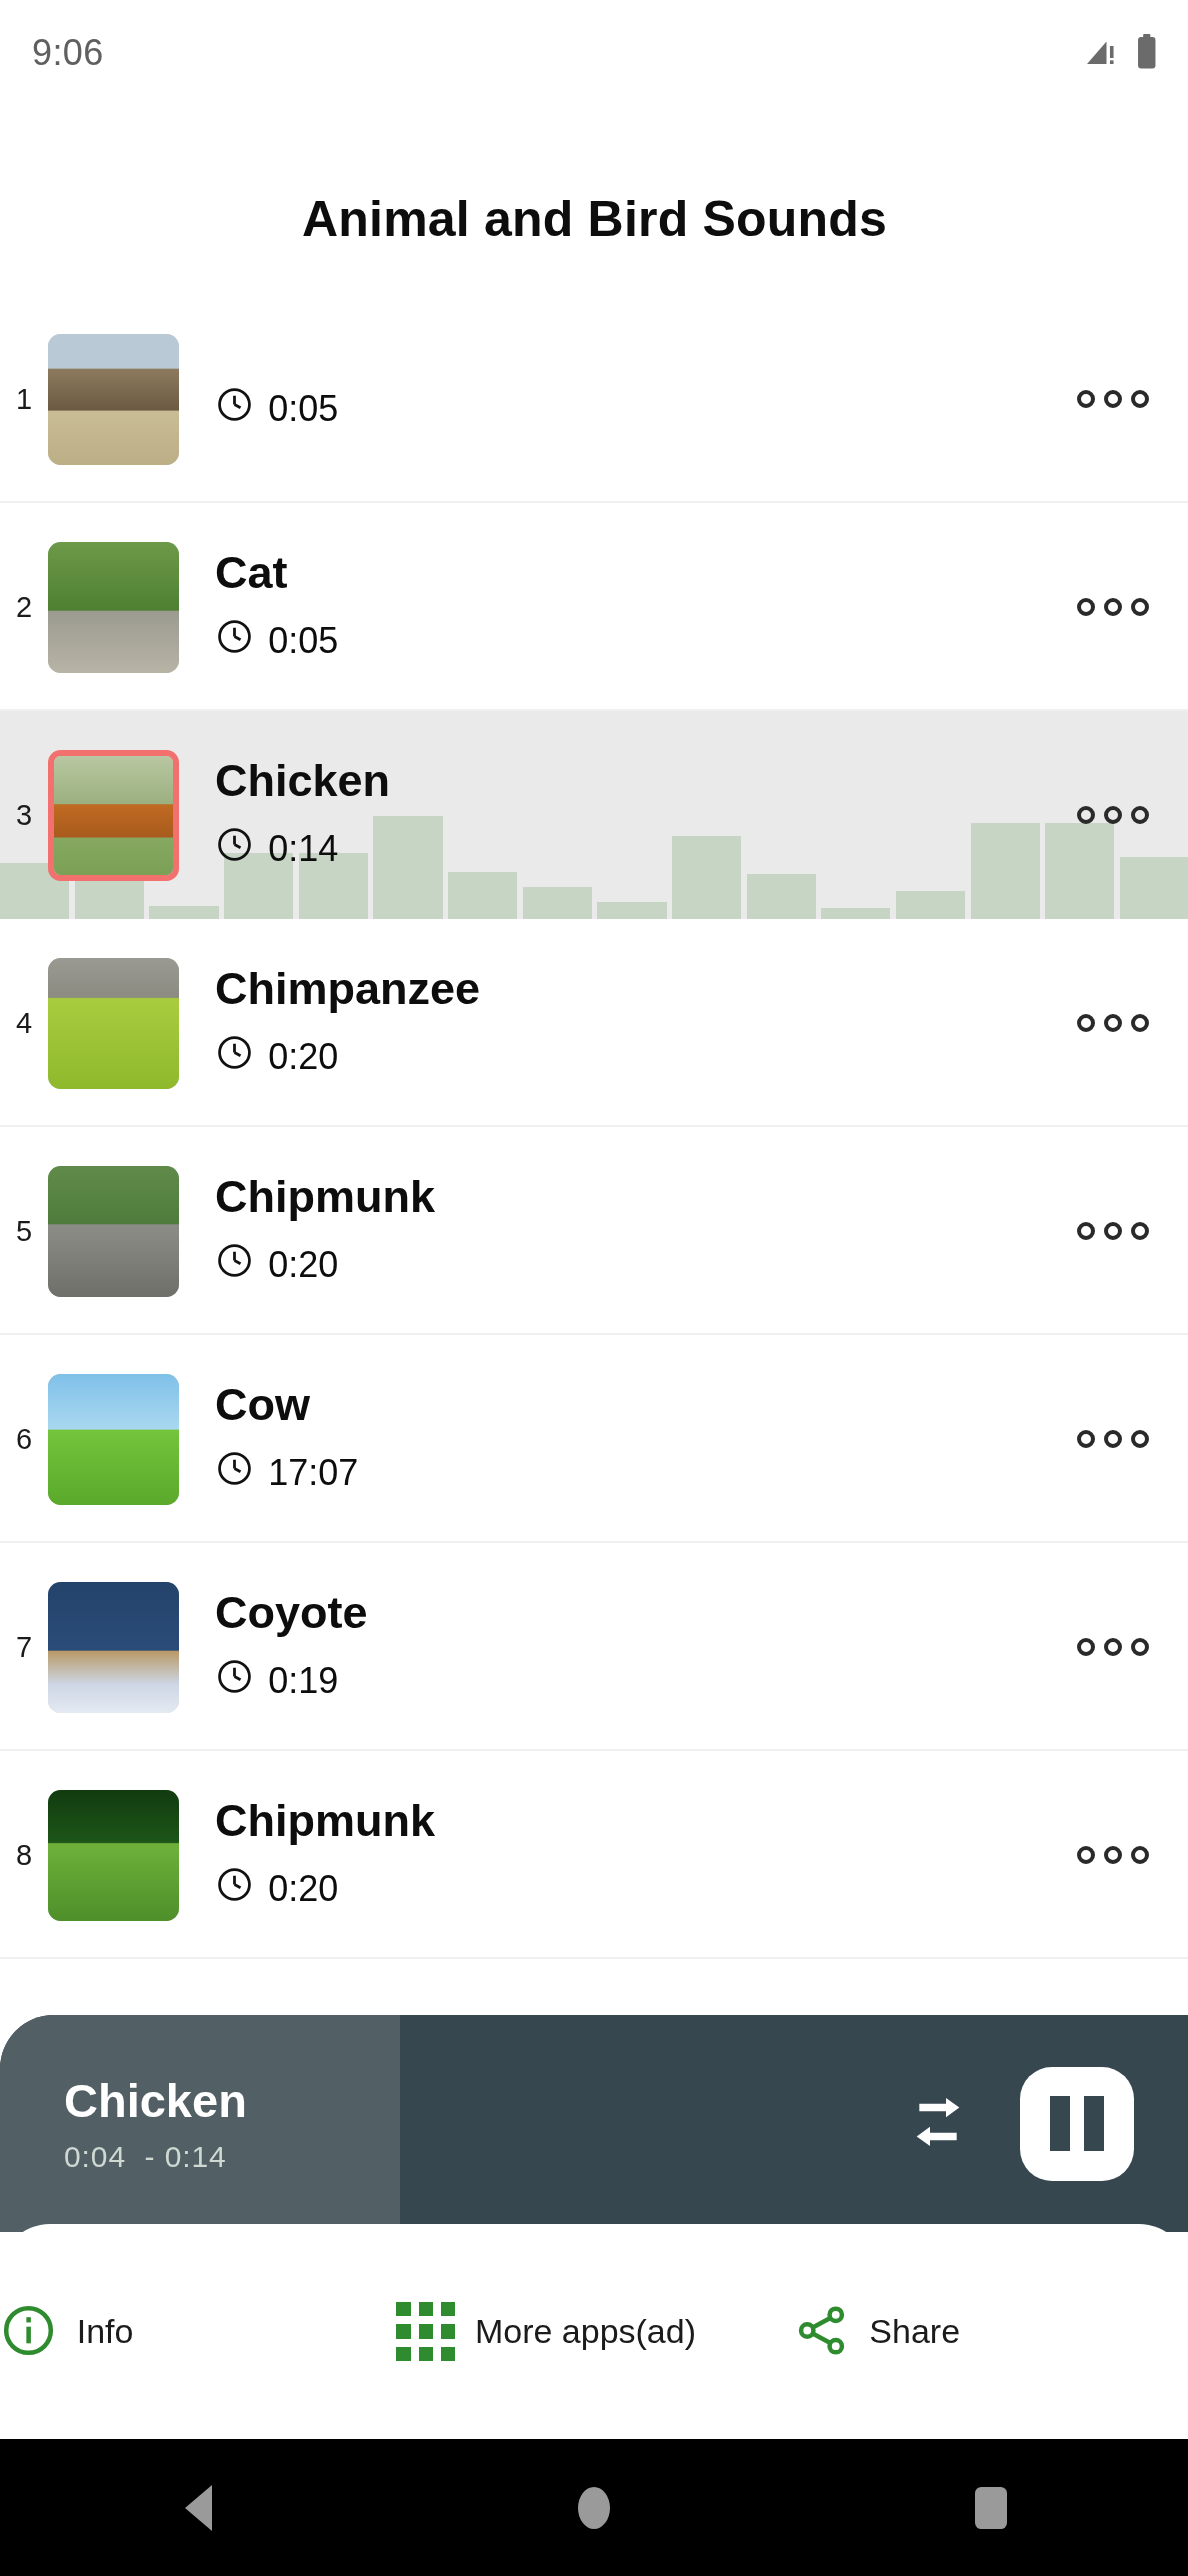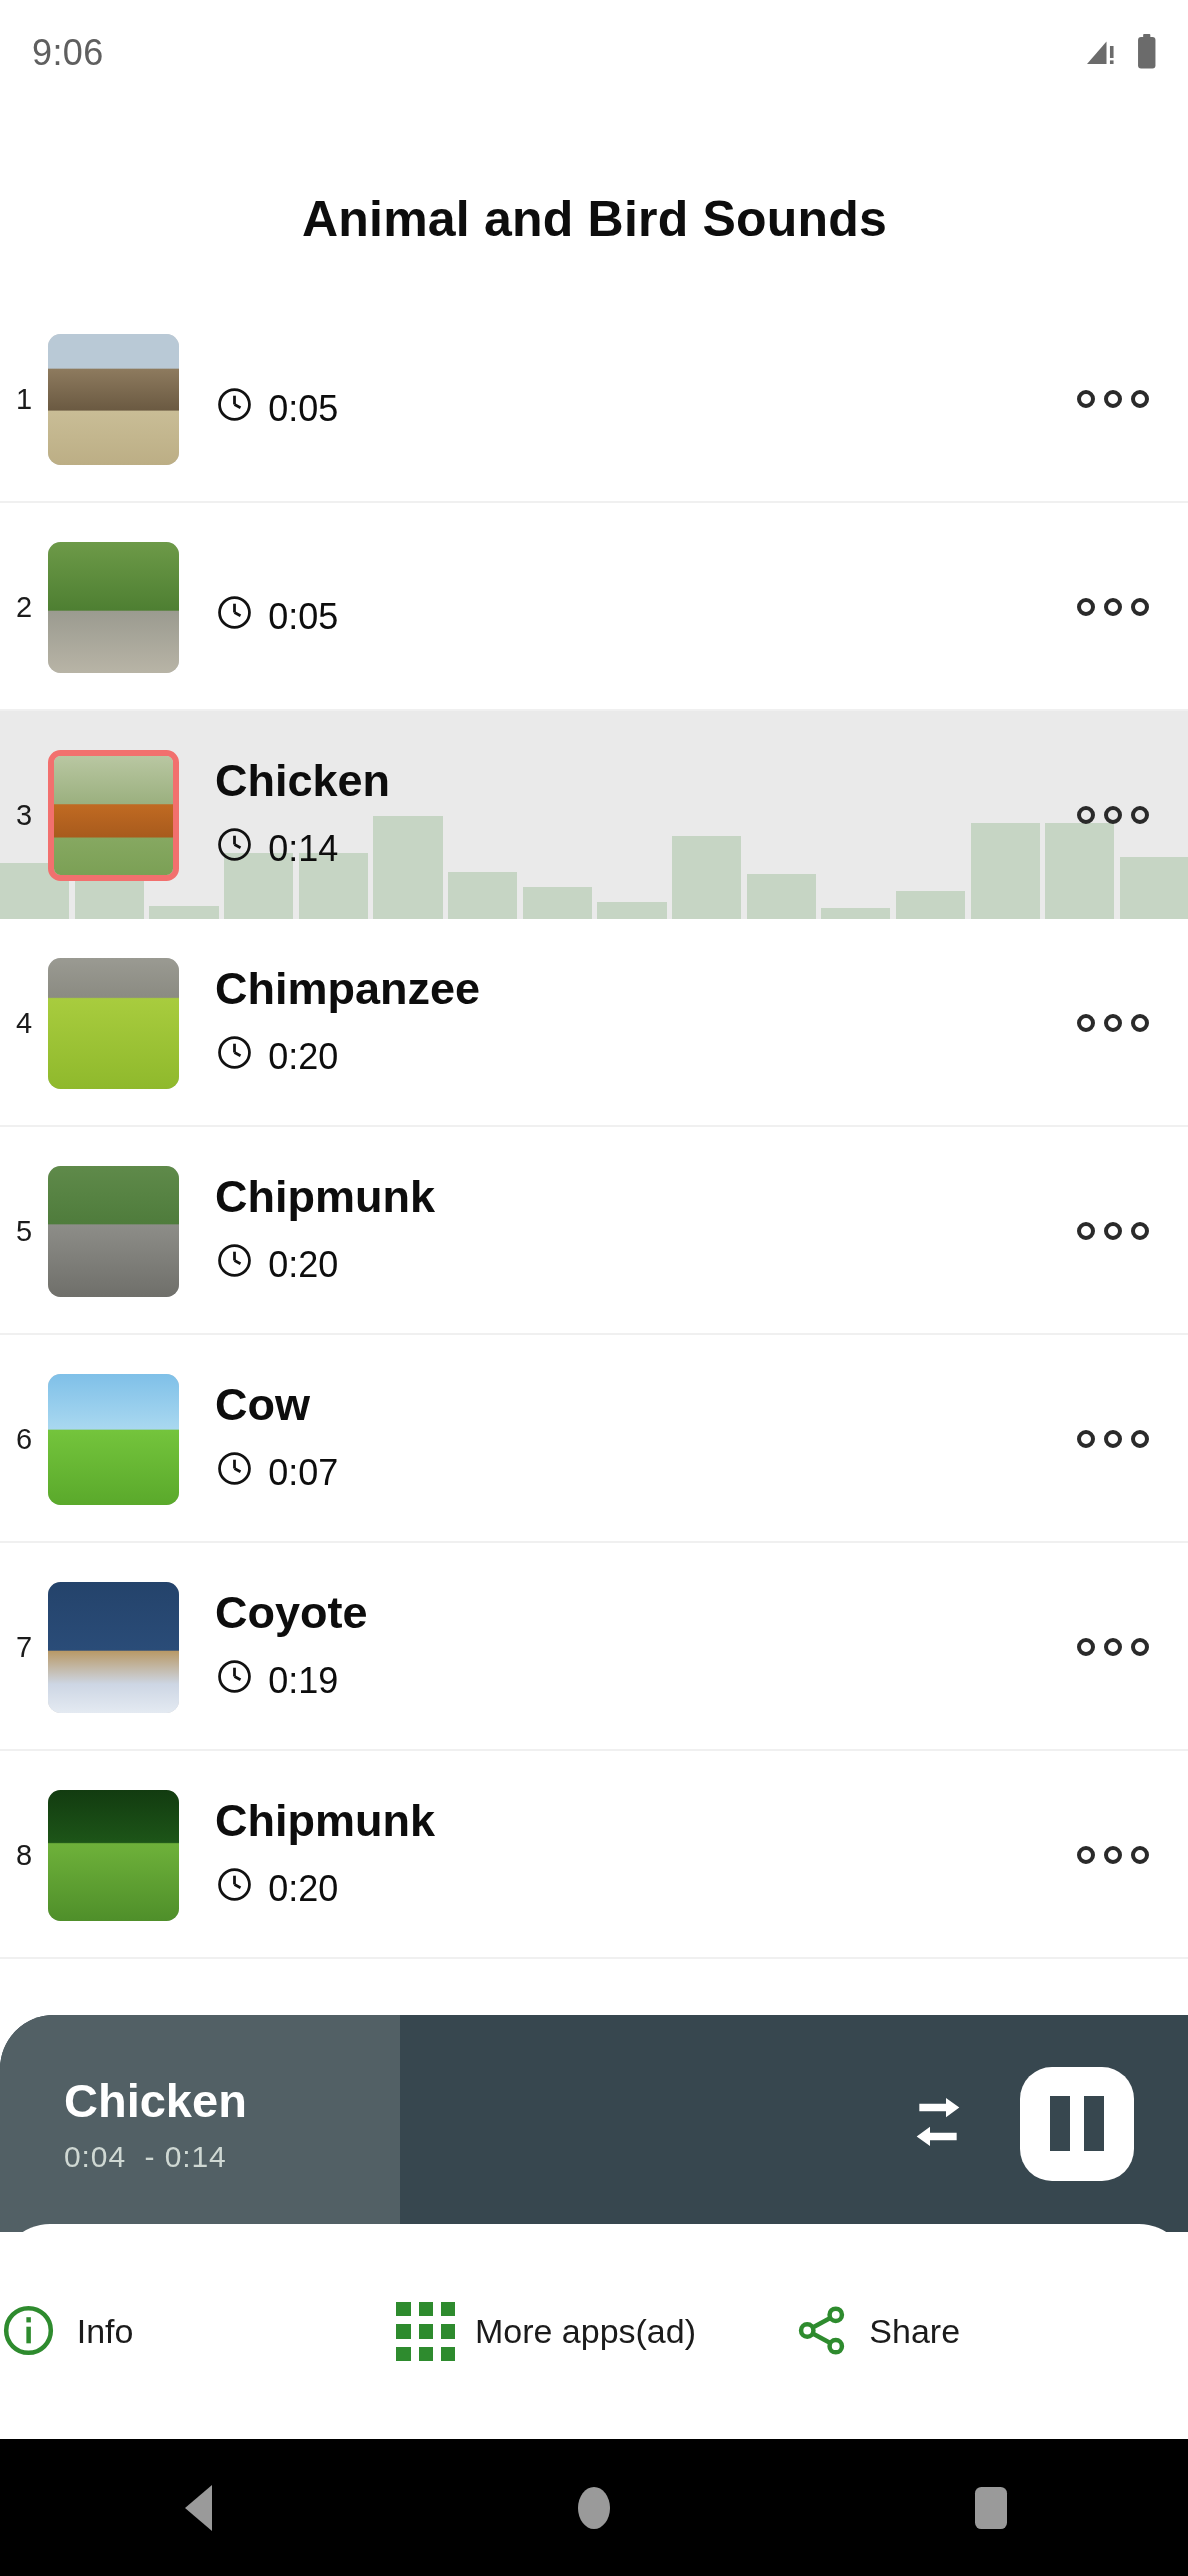--- a/index.html
+++ b/index.html
@@ -173,20 +173,21 @@
           <b></b>
         </div>
         <div class="divider"></div>
       </div>
       <div class="row">
         <div class="idx">2</div>
         <div class="thumb">
           <div class="art" style="background: linear-gradient(rgb(109, 154, 72) 0%, rgb(78, 127, 50) 52%, rgb(155, 155, 144) 53%, rgb(184, 180, 166) 100%);"></div>
         </div>
         <div class="meta">
+          <div class="aname">Cat</div>
           <div class="dur">
             <span><svg width="39" height="39" viewBox="0 0 24 24">
                 <circle cx="12" cy="12" r="9.2" fill="none" stroke="#111" stroke-width="1.7"></circle>
                 <line x1="12" y1="12" x2="12" y2="6.6" stroke="#111" stroke-width="1.7"></line>
                 <line x1="12" y1="12" x2="15.7" y2="14" stroke="#111" stroke-width="1.7"></line>
               </svg></span>
             <span>0:05</span>
           </div>
         </div>
         <div class="menu">
@@ -289,21 +290,21 @@
           <div class="art" style="background: linear-gradient(rgb(127, 192, 232) 0%, rgb(169, 216, 240) 42%, rgb(116, 196, 60) 43%, rgb(90, 169, 43) 100%);"></div>
         </div>
         <div class="meta">
           <div class="aname">Cow</div>
           <div class="dur">
             <span><svg width="39" height="39" viewBox="0 0 24 24">
                 <circle cx="12" cy="12" r="9.2" fill="none" stroke="#111" stroke-width="1.7"></circle>
                 <line x1="12" y1="12" x2="12" y2="6.6" stroke="#111" stroke-width="1.7"></line>
                 <line x1="12" y1="12" x2="15.7" y2="14" stroke="#111" stroke-width="1.7"></line>
               </svg></span>
-            <span>0:07</span>
+            <span>17:07</span>
           </div>
         </div>
         <div class="menu">
           <b></b>
           <b></b>
           <b></b>
         </div>
         <div class="divider"></div>
       </div>
       <div class="row">

